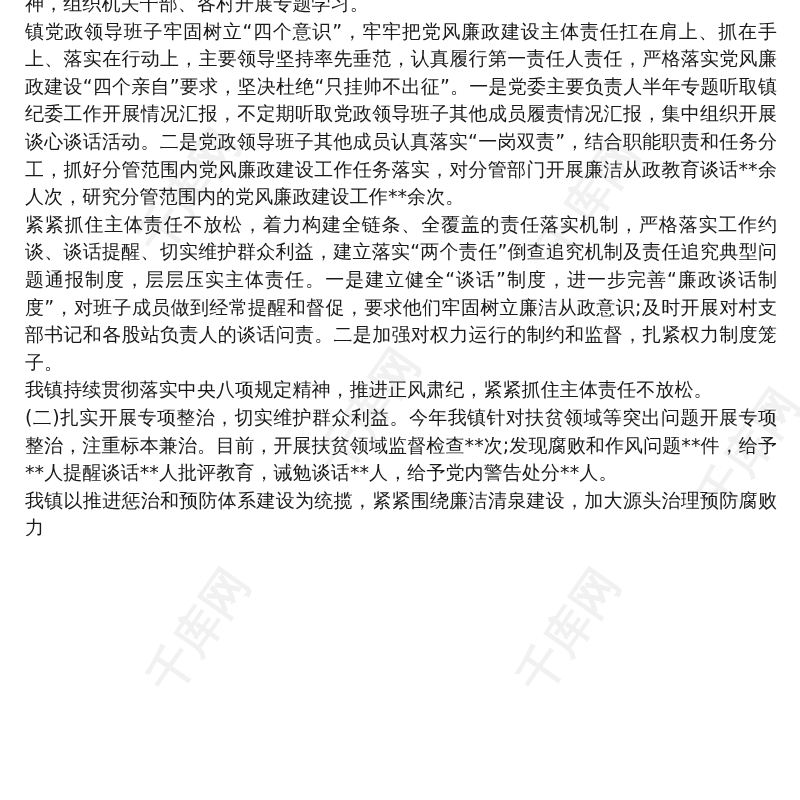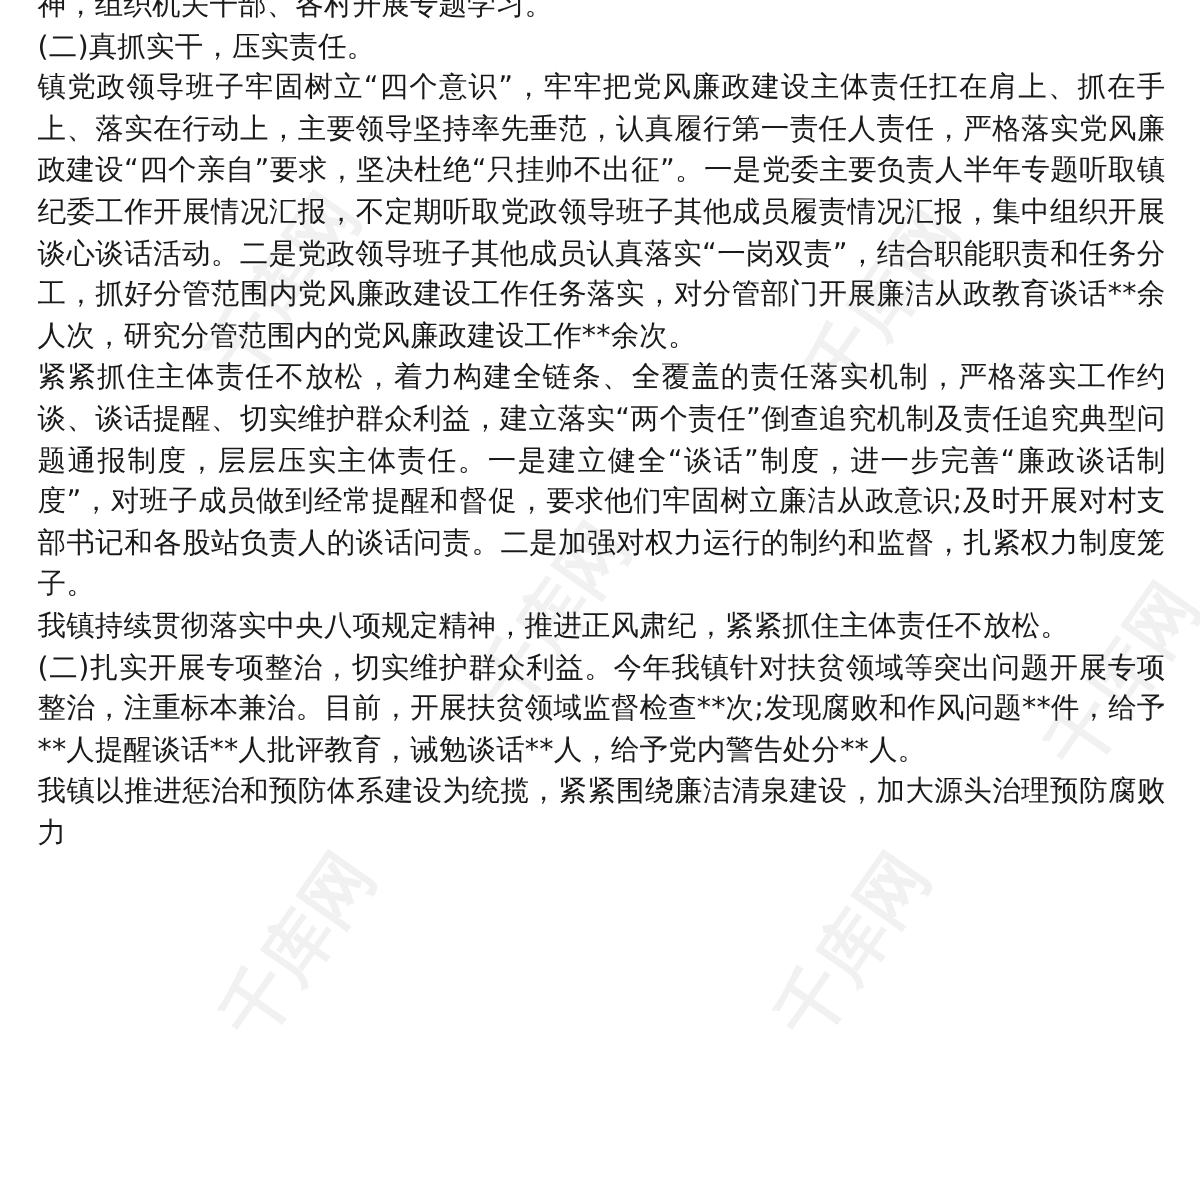--- a/index.html
+++ b/index.html
@@ -22,19 +22,18 @@
 
 <div class="watermark" style="left:120px;top:160px;">千库网</div>
 <div class="watermark" style="left:520px;top:170px;">千库网</div>
 <div class="watermark" style="left:300px;top:380px;">千库网</div>
 <div class="watermark" style="left:680px;top:420px;">千库网</div>
 <div class="watermark" style="left:130px;top:600px;">千库网</div>
 <div class="watermark" style="left:500px;top:600px;">千库网</div>
 
 <div class="doc">
   <p>神，组织机关干部、各村开展专题学习。</p>
-  <p>(二)真抓实干，压实责任。</p>
   <p>镇党政领导班子牢固树立“四个意识”，牢牢把党风廉政建设主体责任扛在肩上、抓在手上、落实在行动上，主要领导坚持率先垂范，认真履行第一责任人责任，严格落实党风廉政建设“四个亲自”要求，坚决杜绝“只挂帅不出征”。一是党委主要负责人半年专题听取镇纪委工作开展情况汇报，不定期听取党政领导班子其他成员履责情况汇报，集中组织开展谈心谈话活动。二是党政领导班子其他成员认真落实“一岗双责”，结合职能职责和任务分工，抓好分管范围内党风廉政建设工作任务落实，对分管部门开展廉洁从政教育谈话**余人次，研究分管范围内的党风廉政建设工作**余次。</p>
   <p>紧紧抓住主体责任不放松，着力构建全链条、全覆盖的责任落实机制，严格落实工作约谈、谈话提醒、切实维护群众利益，建立落实“两个责任”倒查追究机制及责任追究典型问题通报制度，层层压实主体责任。一是建立健全“谈话”制度，进一步完善“廉政谈话制度”，对班子成员做到经常提醒和督促，要求他们牢固树立廉洁从政意识;及时开展对村支部书记和各股站负责人的谈话问责。二是加强对权力运行的制约和监督，扎紧权力制度笼子。</p>
   <p>我镇持续贯彻落实中央八项规定精神，推进正风肃纪，紧紧抓住主体责任不放松。</p>
   <p>(二)扎实开展专项整治，切实维护群众利益。今年我镇针对扶贫领域等突出问题开展专项整治，注重标本兼治。目前，开展扶贫领域监督检查**次;发现腐败和作风问题**件，给予**人提醒谈话**人批评教育，诫勉谈话**人，给予党内警告处分**人。</p>
   <p>我镇以推进惩治和预防体系建设为统揽，紧紧围绕廉洁清泉建设，加大源头治理预防腐败力</p>
 </div>
 
 </body></html>

